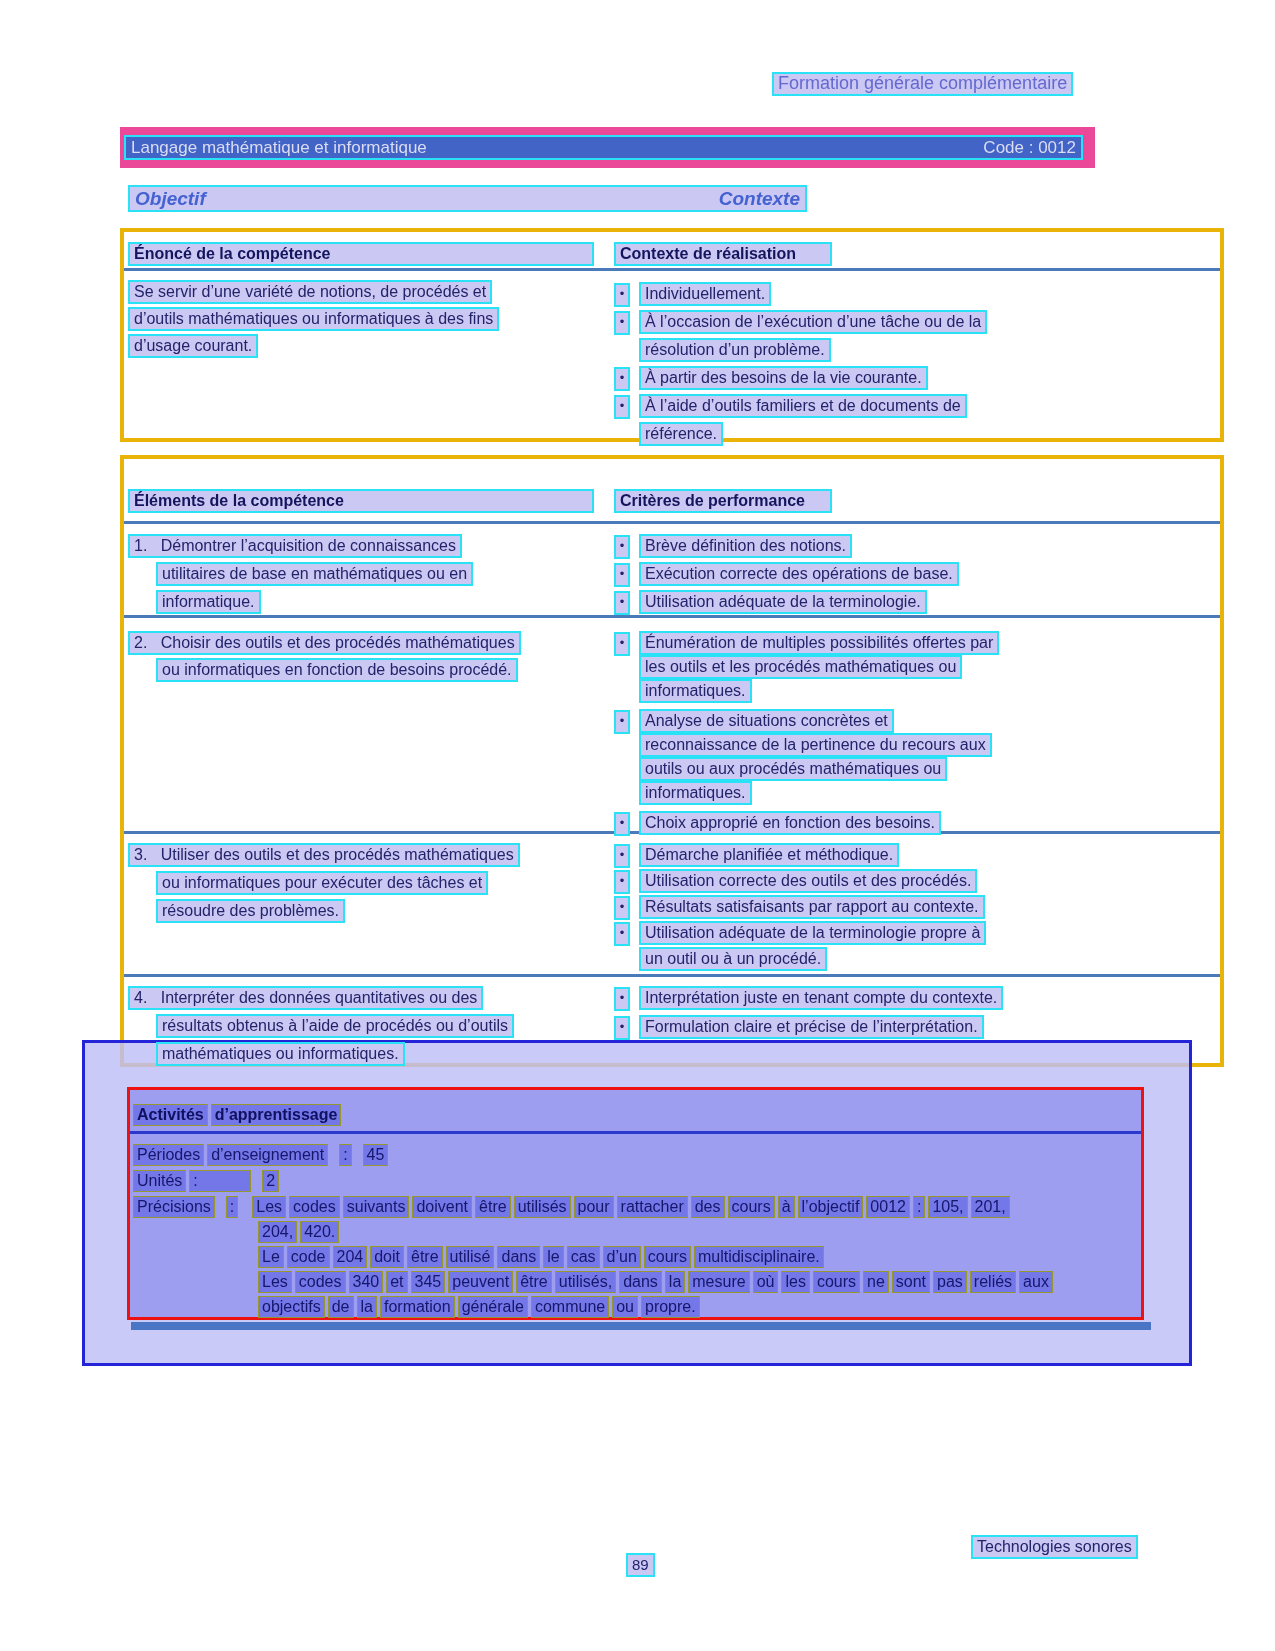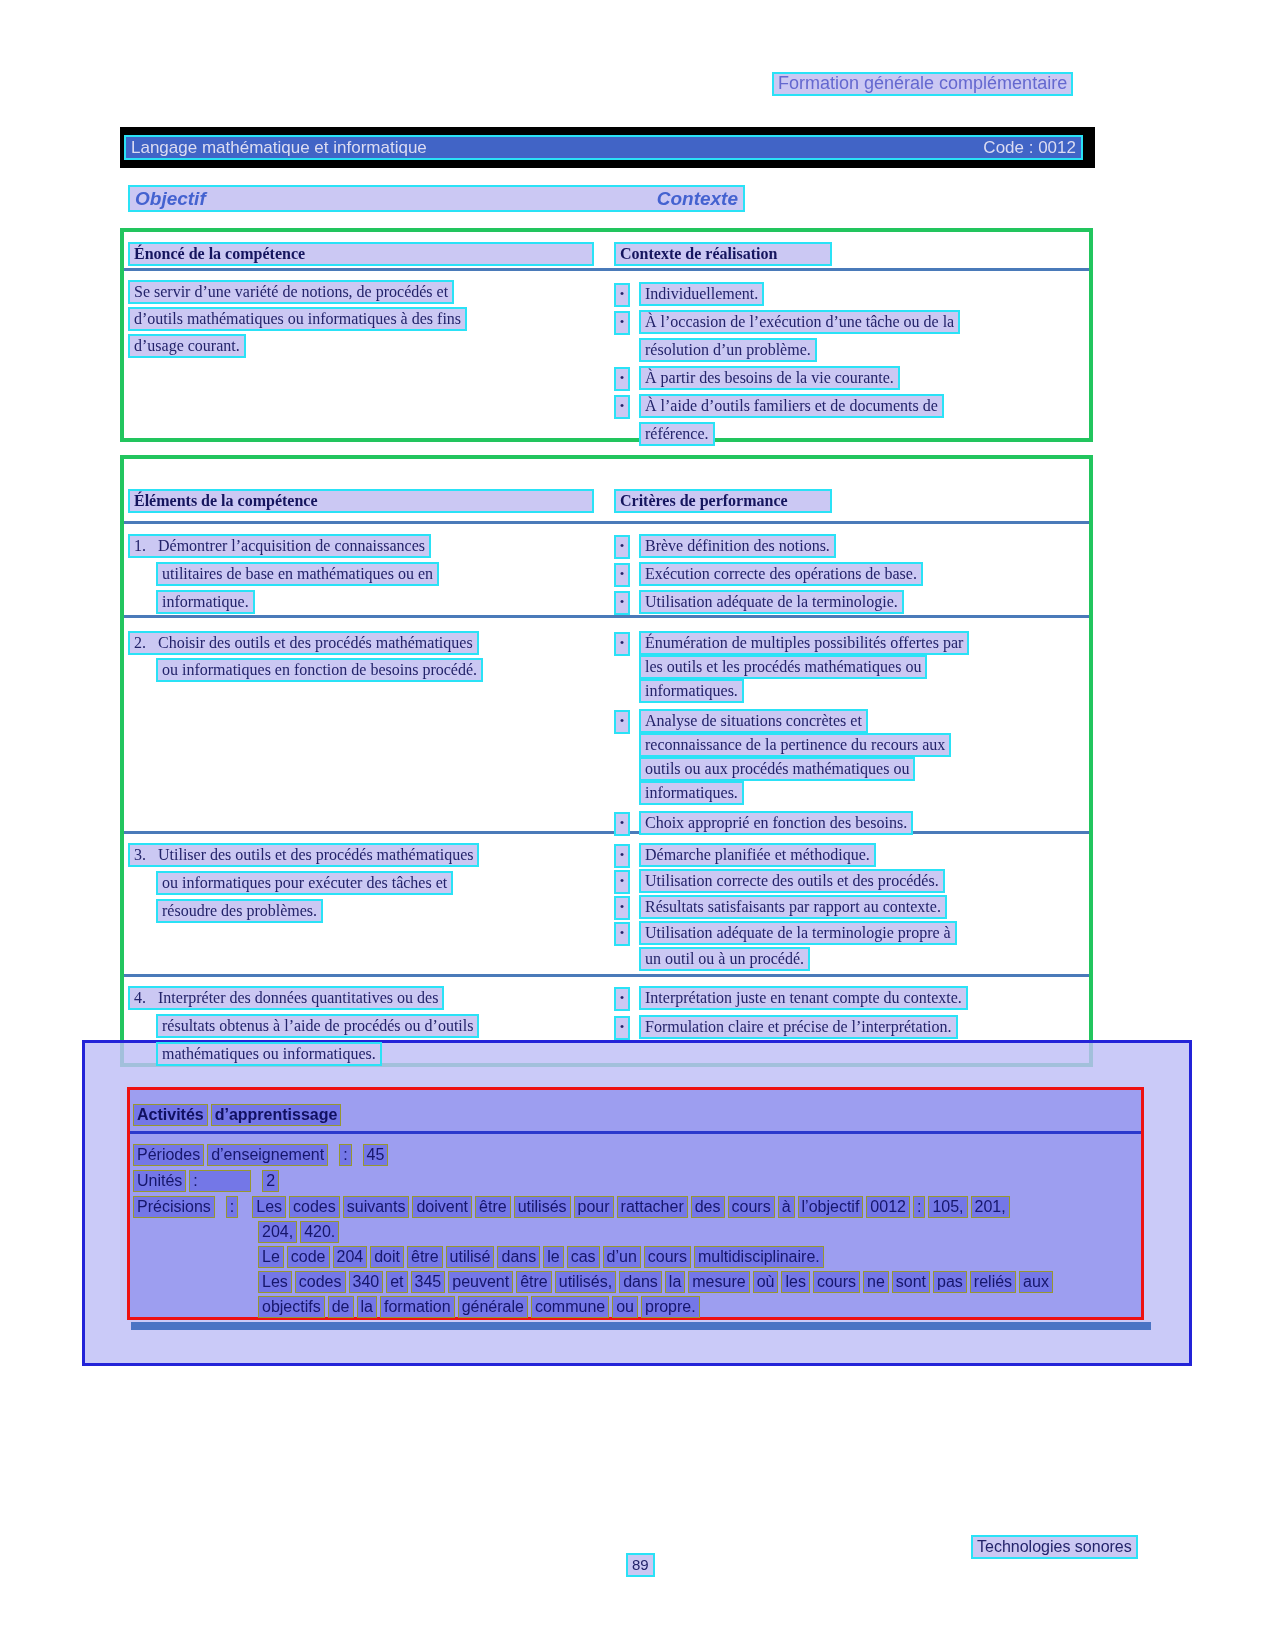--- a/index.html
+++ b/index.html
@@ -8,21 +8,21 @@
 
   
   .hl{position:relative;z-index:4;display:inline-block;white-space:nowrap;
       background:#cbc8f3;border:2px solid #2ae2f6;color:#23236a;
       font-size:16px;line-height:17px;padding:1px 4px 2px;vertical-align:top;}
   .hl.hd{font-weight:bold;color:#15155e;}
   .w466{width:466px;box-sizing:border-box;}
   .w218{width:218px;box-sizing:border-box;}
 
   
-  .tbl{position:absolute;left:120px;width:973px;border:4px solid #22c55e;box-sizing:border-box;background:#ffffff;font-family:Liberation Serif, serif;}
+  .tbl{position:absolute;left:120px;width:1104px;border:4px solid #eab308;box-sizing:border-box;background:#ffffff;}
   #table1{top:228px;height:214px;}
   #table2{top:455px;height:612px;}
   .tdiv{position:absolute;left:0;width:100%;height:3px;background:#4a7ab9;}
   .trow{position:absolute;left:0;width:100%;}
   .colL{position:absolute;left:4px;top:0;width:484px;}
   .colR{position:absolute;left:490px;top:0;width:472px;}
 
   
   .stack > div{overflow:visible;}
   .s27 > div{height:27px;} .s28 > div{height:28px;}
@@ -30,26 +30,26 @@
   .numstack > div:not(:first-child){padding-left:28px;}
 
   
   .crit{display:flex;align-items:flex-start;}
   .bul{position:relative;z-index:4;display:inline-block;background:#cbc8f3;border:2px solid #2ae2f6;
        width:8px;height:17px;padding:1px 2px 2px;margin-right:9px;margin-top:1px;
        color:#23236a;font-size:13px;line-height:15px;text-align:center;}
 
   
   #fg-heading{position:absolute;left:772px;top:72px;font-size:18px;color:#6468cf;}
-  #title-bar{position:absolute;left:120px;top:127px;width:975px;height:41px;background:#000000;}
+  #title-bar{position:absolute;left:120px;top:127px;width:975px;height:41px;background:#ec4899;}
   #title-line{position:absolute;left:4px;top:8px;width:959px;height:25px;background:#4164c6;
               border-top:2px solid #2ae2f6;border-bottom:2px solid #2ae2f6;border-left:2px solid #2ae2f6;border-right:2px solid #2ae2f6;
               box-sizing:border-box;display:flex;justify-content:space-between;align-items:center;
               color:#dcdcf2;font-size:17px;padding:0 5px;}
-  #obj-strip{position:absolute;left:128px;top:185px;width:617px;height:27px;background:#cbc8f3;
+  #obj-strip{position:absolute;left:128px;top:185px;width:679px;height:27px;background:#cbc8f3;
              border:2px solid #2ae2f6;box-sizing:border-box;display:flex;justify-content:space-between;
              align-items:center;padding:0 5px;font-size:19px;font-weight:bold;font-style:italic;color:#4462d0;gap:20px;}
 
   
   #t1h{top:10px;} #t1d{top:36px;} #t1b{top:48px;}
   #t2h{top:30px;} #t2d1{top:62px;} #t2d2{top:156px;} #t2d3{top:372px;} #t2d4{top:515px;}
   #t2r1{top:75px;} #t2r2{top:172px;} #t2r3{top:384px;} #t2r4{top:527px;}
 
   
   #act-outer{position:absolute;left:82px;top:1040px;width:1110px;height:326px;box-sizing:border-box;

